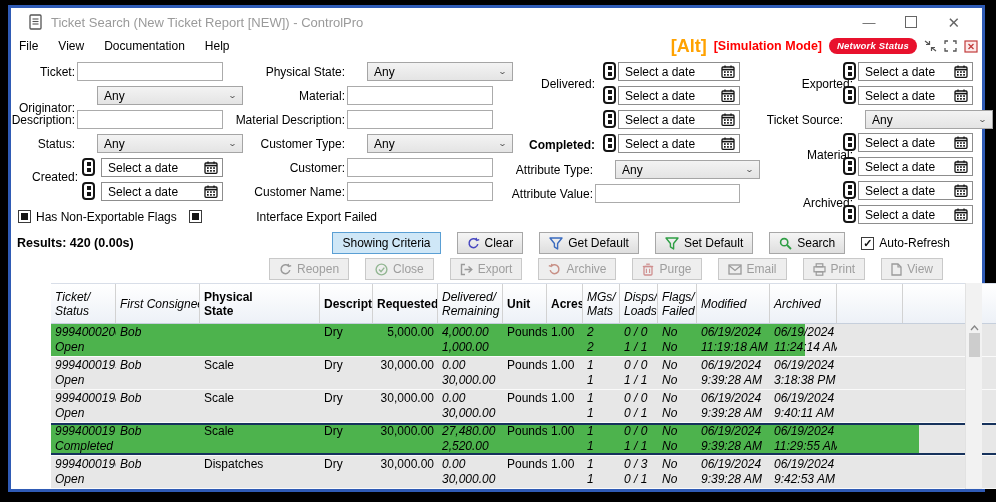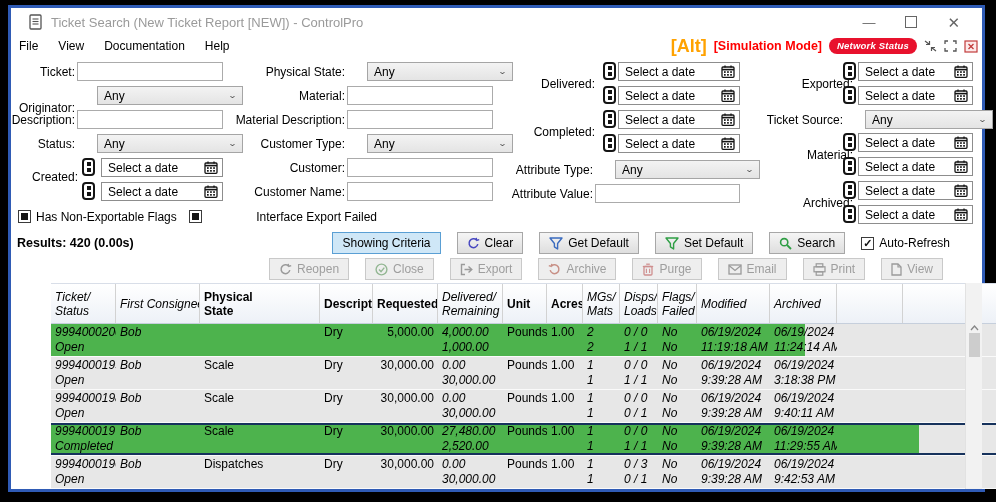--- a/index.html
+++ b/index.html
@@ -205,21 +205,21 @@
     <input class="tbox" style="left: 336px; top: 30px; width: 146px;" value="">
     <input class="tbox" style="left: 336px; top: 54px; width: 146px;" value="">
     <div class="combo" style="left:336px;top:78px;width:146px;">
       <span>Any</span>
           <span class="chev">⌄</span>
     </div>
     <input class="tbox" style="left: 336px; top: 102px; width: 146px;" value="">
     <input class="tbox" style="left: 336px; top: 126px; width: 146px;" value="">
 
     <span class="lbl" style="left:464px;width:120px;top:21px;">Delivered:</span>
-    <span class="lbl" style="left:464px;width:120px;top:69px;">Completed:</span>
+    <span class="lbl" style="left:464px;width:120px;top:82px;font-weight:bold;">Completed:</span>
     <span class="lbl" style="left:464px;width:118px;top:107px;">Attribute Type:</span>
     <span class="lbl" style="left:464px;width:118px;top:131px;">Attribute Value:</span>
 
     <div class="combo" style="left:584px;top:104px;width:145px;">
       <span>Any</span>
           <span class="chev">⌄</span>
     </div>
     <input class="tbox" style="left: 584px; top: 128px; width: 145px;" value="">
 
     <span class="lbl" style="left:722px;width:120px;top:21px;">Exported:</span>

